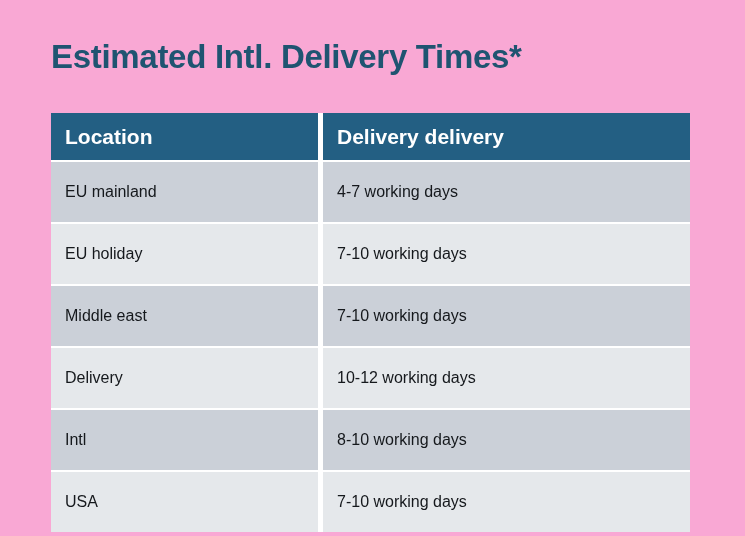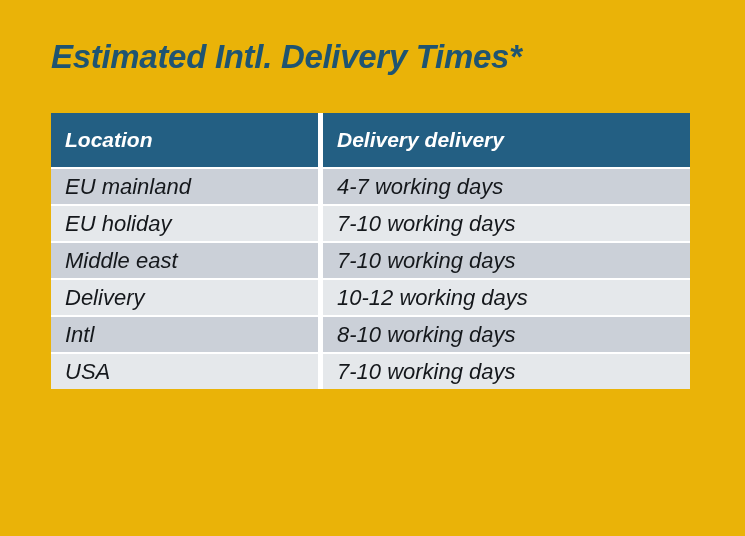--- a/index.html
+++ b/index.html
@@ -8,23 +8,22 @@
     width: 745px;
     height: 536px;
     background: #ffffff;
     font-family: "Liberation Sans", sans-serif;
   }
 
   .page {
     position: relative;
     width: 745px;
     height: 536px;
-    background: #eab308;
+    background: #f9a8d4;
     overflow: hidden;
-    font-style: italic;
   }
 
   .page-title {
     position: absolute;
     left: 51px;
     top: 38px;
     font-size: 33px;
     font-weight: 700;
     letter-spacing: -0.3px;
     color: #1f5471;
@@ -41,32 +40,32 @@
   }
 
   .delivery-table col.col-location { width: 267px; }
   .delivery-table col.col-gap      { width: 5px;   }
   .delivery-table col.col-delivery { width: 367px; }
 
   .delivery-table th,
   .delivery-table td {
     text-align: left;
     vertical-align: middle;
-    font-size: 22px;
+    font-size: 16px;
     color: #15181c;
-    height: 35px;
+    height: 60px;
     padding: 0 0 0 14px;
   }
 
   .delivery-table th {
     background: #235f83;
     color: #ffffff;
     font-weight: 700;
     font-size: 21px;
-    height: 54px;
+    height: 47px;
   }
 
   .delivery-table .gap-cell {
     background: #ffffff !important;
     padding: 0;
     width: 5px;
   }
 
   .delivery-table tr.row-dark td { background: #cbd0d8; }
   .delivery-table tr.row-light td { background: #e5e8eb; }

